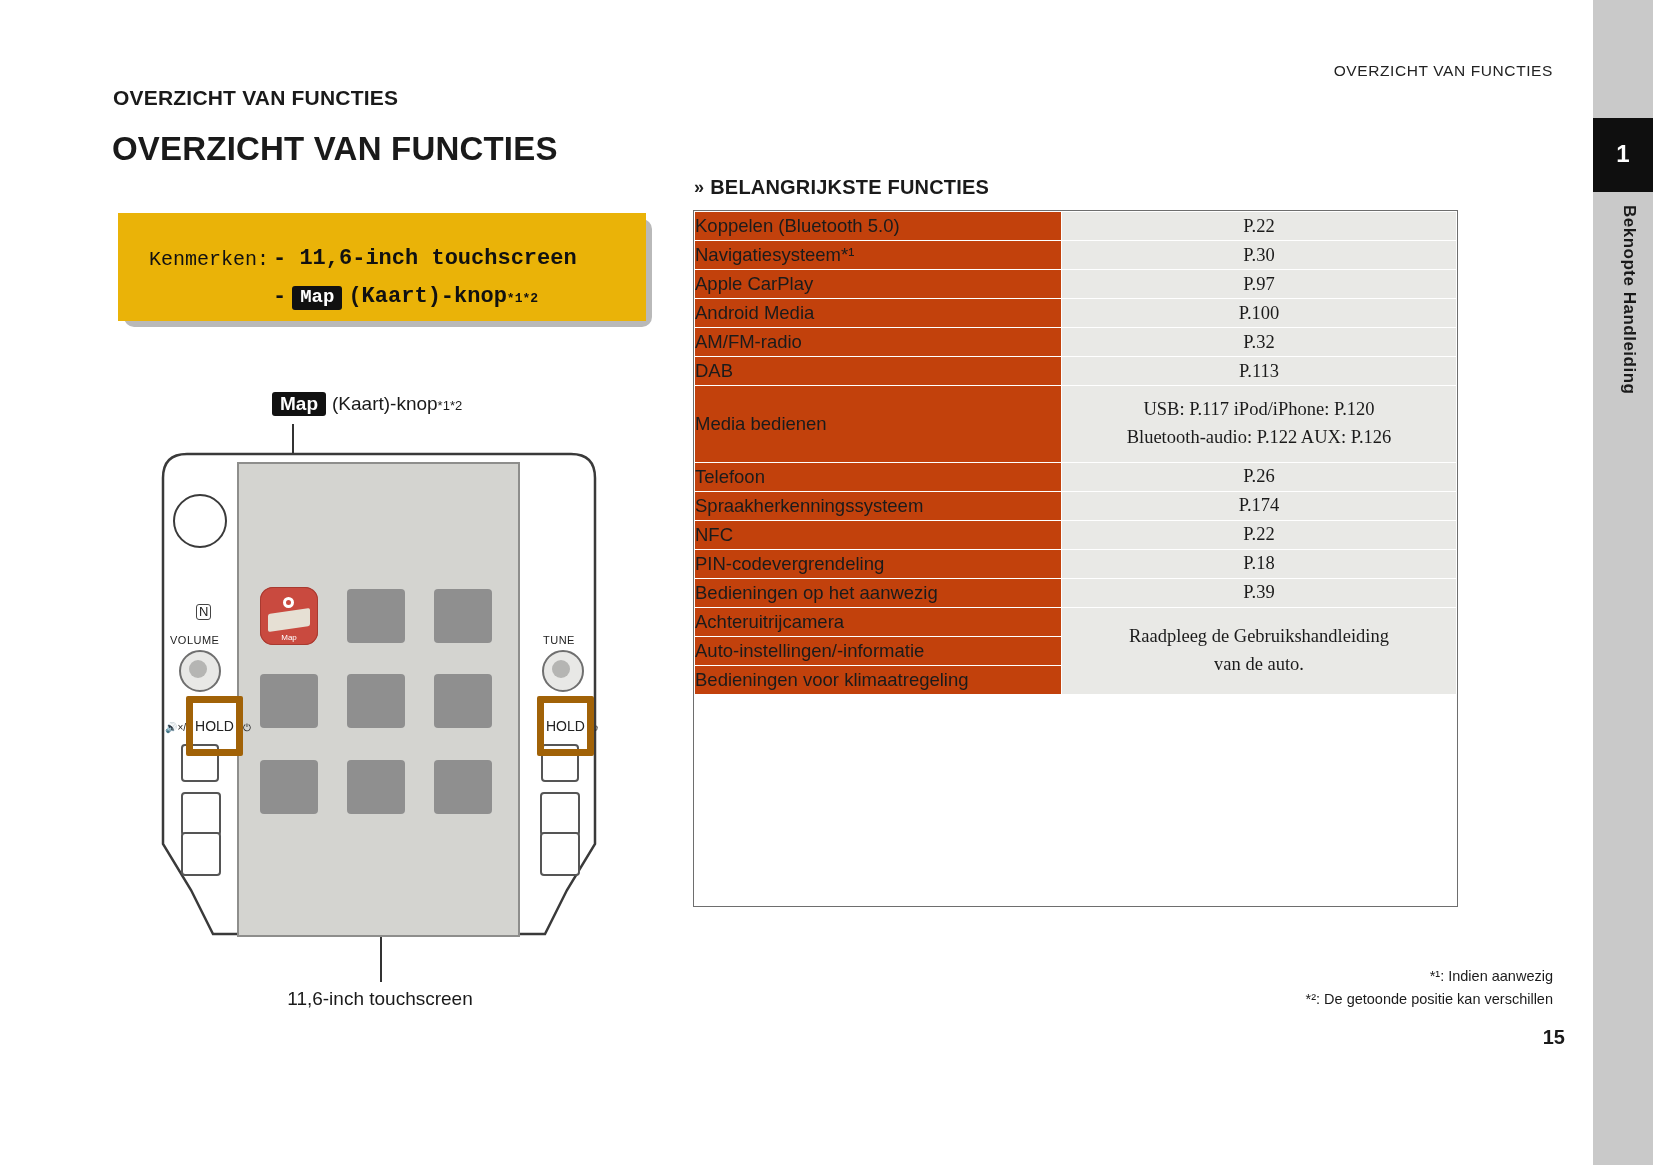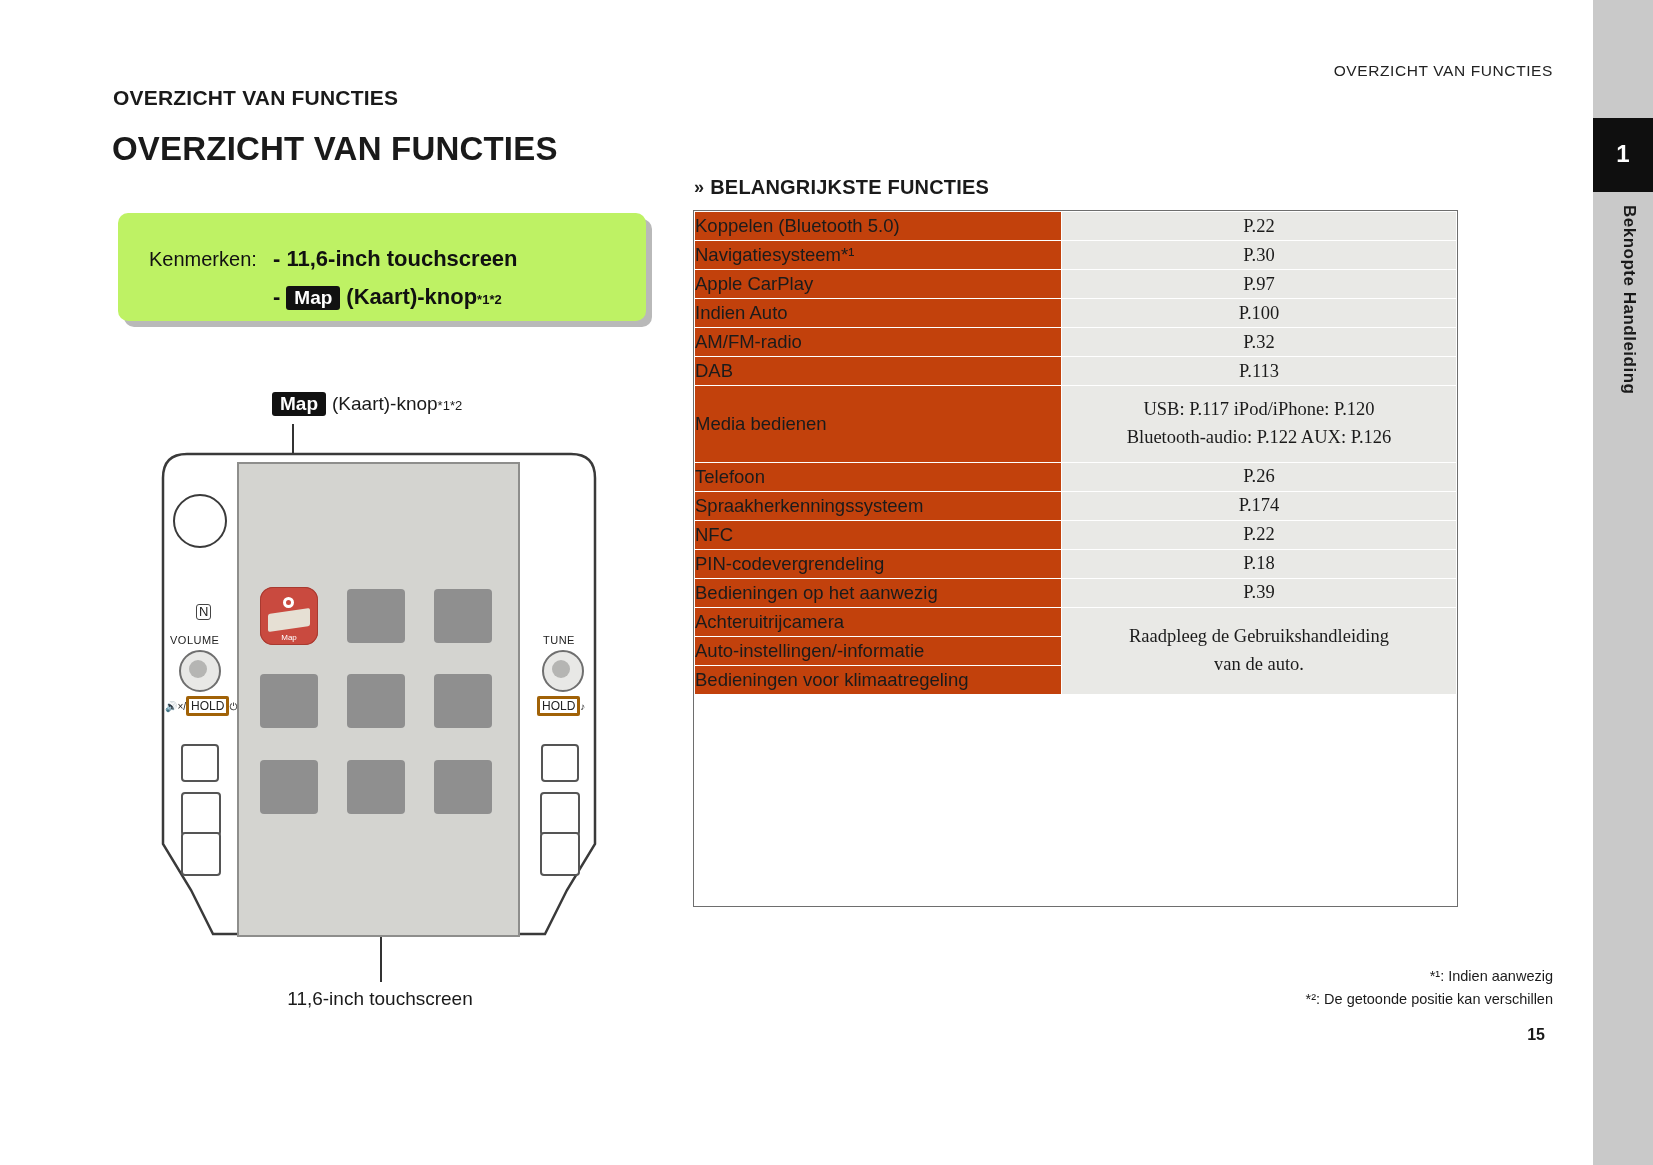--- a/index.html
+++ b/index.html
@@ -90,23 +90,24 @@
     height: 108px;
     background: #b9b9b9;
     border-radius: 10px;
   }
   .feature-box {
     position: absolute;
     left: 118px;
     top: 213px;
     width: 528px;
     height: 108px;
-    background: #bef264;
-    border-radius: 10px;
+    background: #eab308;
+    border-radius: 0;
     box-sizing: border-box;
+    font-family: Liberation Mono, monospace;
   }
   .feature-label {
     position: absolute;
     left: 31px;
     top: 35px;
     font-size: 20px;
     color: #111;
   }
   .feature-item1 {
     position: absolute;
@@ -246,23 +247,23 @@
     color: #222;
     letter-spacing: 0.5px;
   }
   .tiny-sub {
     position: absolute;
     font-size: 10px;
     color: #222;
   }
   .hold-chip {
     display: inline-block;
-    border: 3px solid #a16207;
-    font-size: 12px;
-    padding: 0 2px;
+    border: 7px solid #a16207;
+    font-size: 14px;
+    padding: 15px 2px;
     border-radius: 2px;
   }
   .nfc-mark {
     position: absolute;
     left: 41px;
     top: 160px;
     font-size: 13px;
     color: #222;
     border: 1px solid #444;
     border-radius: 3px;
@@ -342,23 +343,23 @@
     position: absolute;
     right: 100px;
     top: 965px;
     text-align: right;
     font-size: 14.5px;
     line-height: 1.6;
     color: #1b1b1b;
   }
   .page-number {
     position: absolute;
-    right: 108px;
+    right: 88px;
     top: 1026px;
-    font-size: 16px;
+    font-size: 20px;
     font-weight: bold;
     margin-left: 42px;
   }
 </style>
 </head>
 <body>
 
 <div class="side-col"></div>
 <div class="side-tab-black"></div>
 <div class="side-tab-number">1</div>
@@ -455,21 +456,21 @@
     </tr>
     <tr>
       <td class="name">Navigatiesysteem*¹</td>
       <td class="page">P.30</td>
     </tr>
     <tr>
       <td class="name">Apple CarPlay</td>
       <td class="page">P.97</td>
     </tr>
     <tr>
-      <td class="name">Indien Auto</td>
+      <td class="name">Android Media</td>
       <td class="page">P.100</td>
     </tr>
     <tr>
       <td class="name">AM/FM-radio</td>
       <td class="page">P.32</td>
     </tr>
     <tr>
       <td class="name">DAB</td>
       <td class="page">P.113</td>
     </tr>

